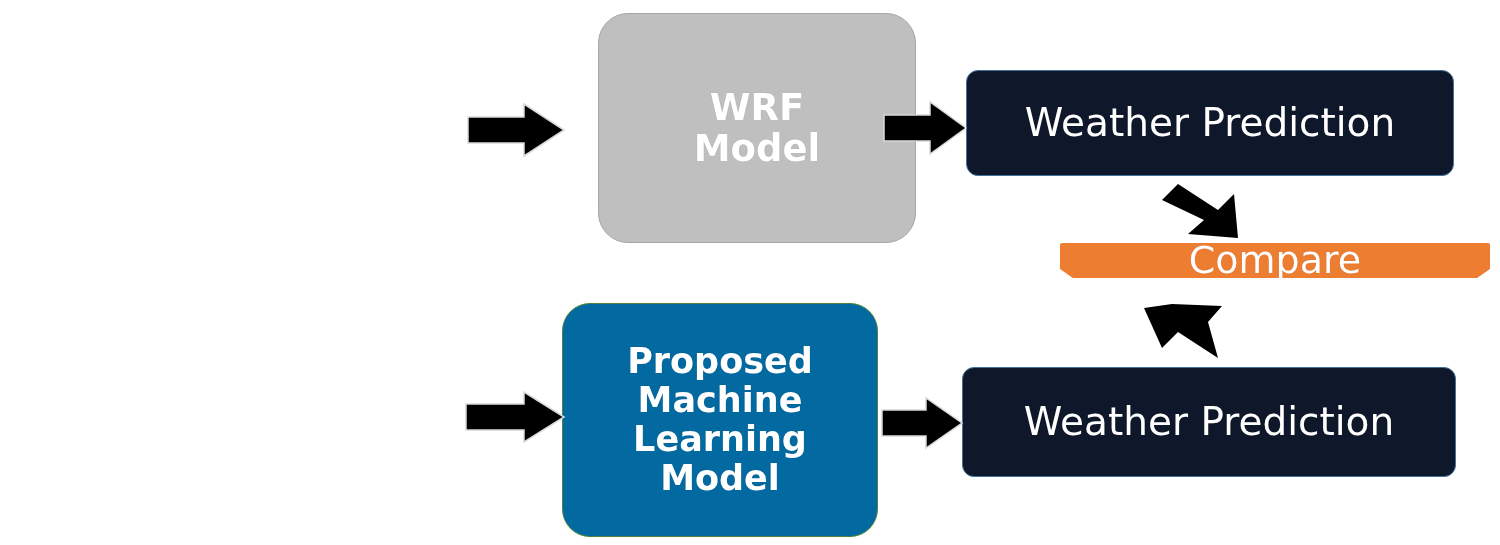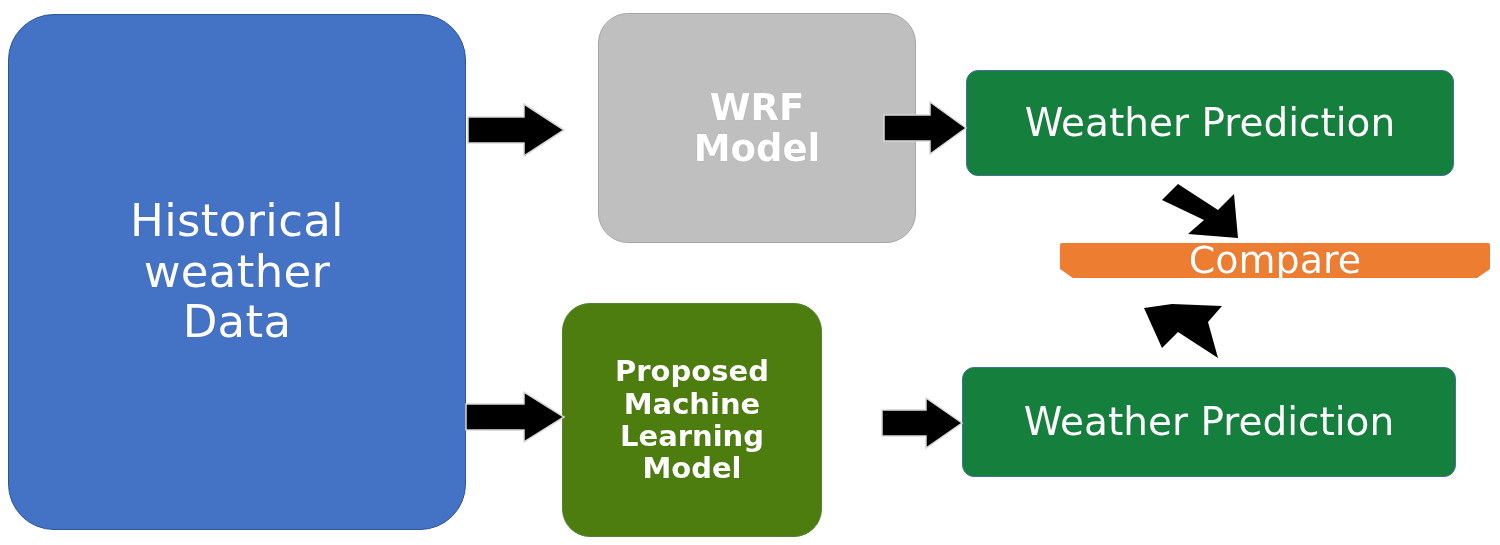--- a/index.html
+++ b/index.html
@@ -58,32 +58,32 @@
     border-radius: 30px;
     font-size: 37px;
     font-weight: bold;
     margin-left: 36px;
   }
 
   
   .node--ml {
     left: 562px;
     top: 303px;
-    width: 260px;
+    width: 316px;
     height: 234px;
-    background: #4d7c0f;
+    background: #0369a1;
     border: 1px solid #548235;
     border-radius: 28px;
-    font-size: 29px;
+    font-size: 35px;
     font-weight: bold;
   }
 
   
   .node--pred {
-    background: #15803d;
+    background: #0f172a;
     border: 1px solid #41719C;
     border-radius: 12px;
     font-size: 39px;
     font-weight: 400;
   }
   .node--pred-top {
     left: 966px;
     top: 70px;
     width: 488px;
     height: 106px;
@@ -119,23 +119,20 @@
     stroke: #d9d9d9;
     stroke-width: 1.5;
   }
   .arrow-shape--plain { stroke: none; }
 </style>
 </head>
 <body>
 
 <div id="canvas">
 
-  <div class="node node--data">Historical
-weather
-Data</div>
 
   <div class="node node--wrf">WRF
 Model</div>
 
   <div class="node node--ml">Proposed
 Machine
 Learning
 Model</div>
 
   <div class="node node--pred node--pred-top">Weather Prediction</div>

